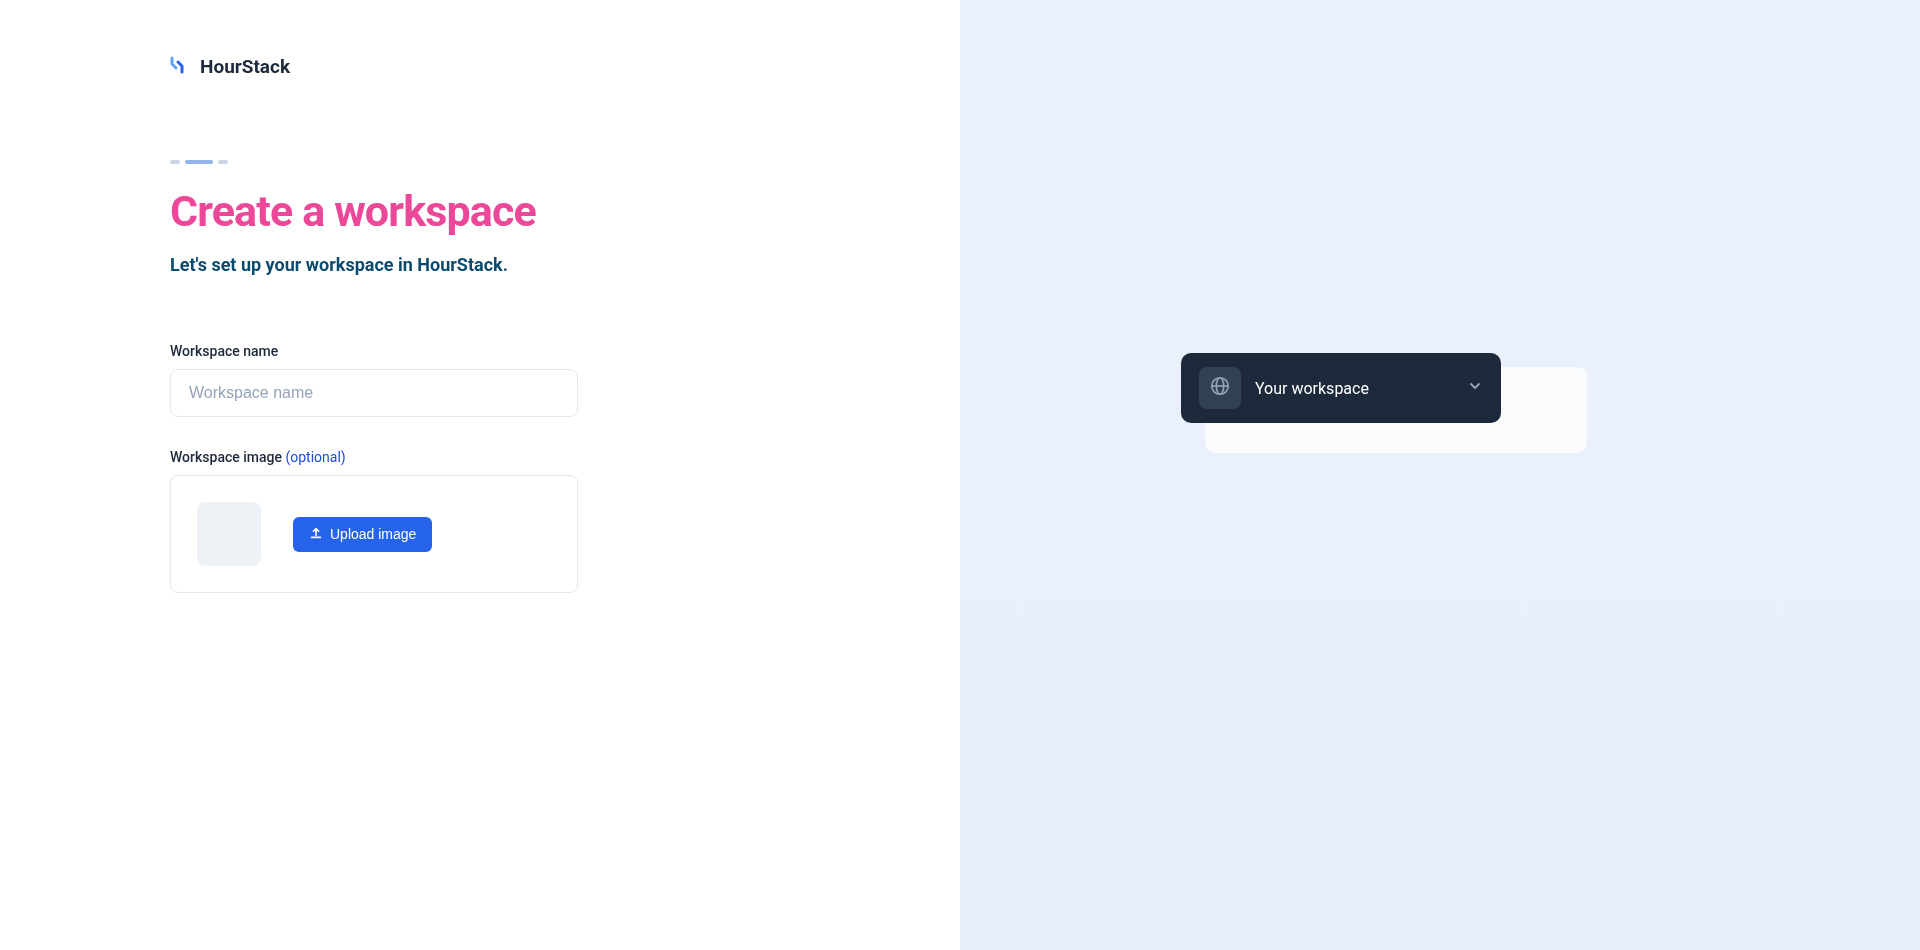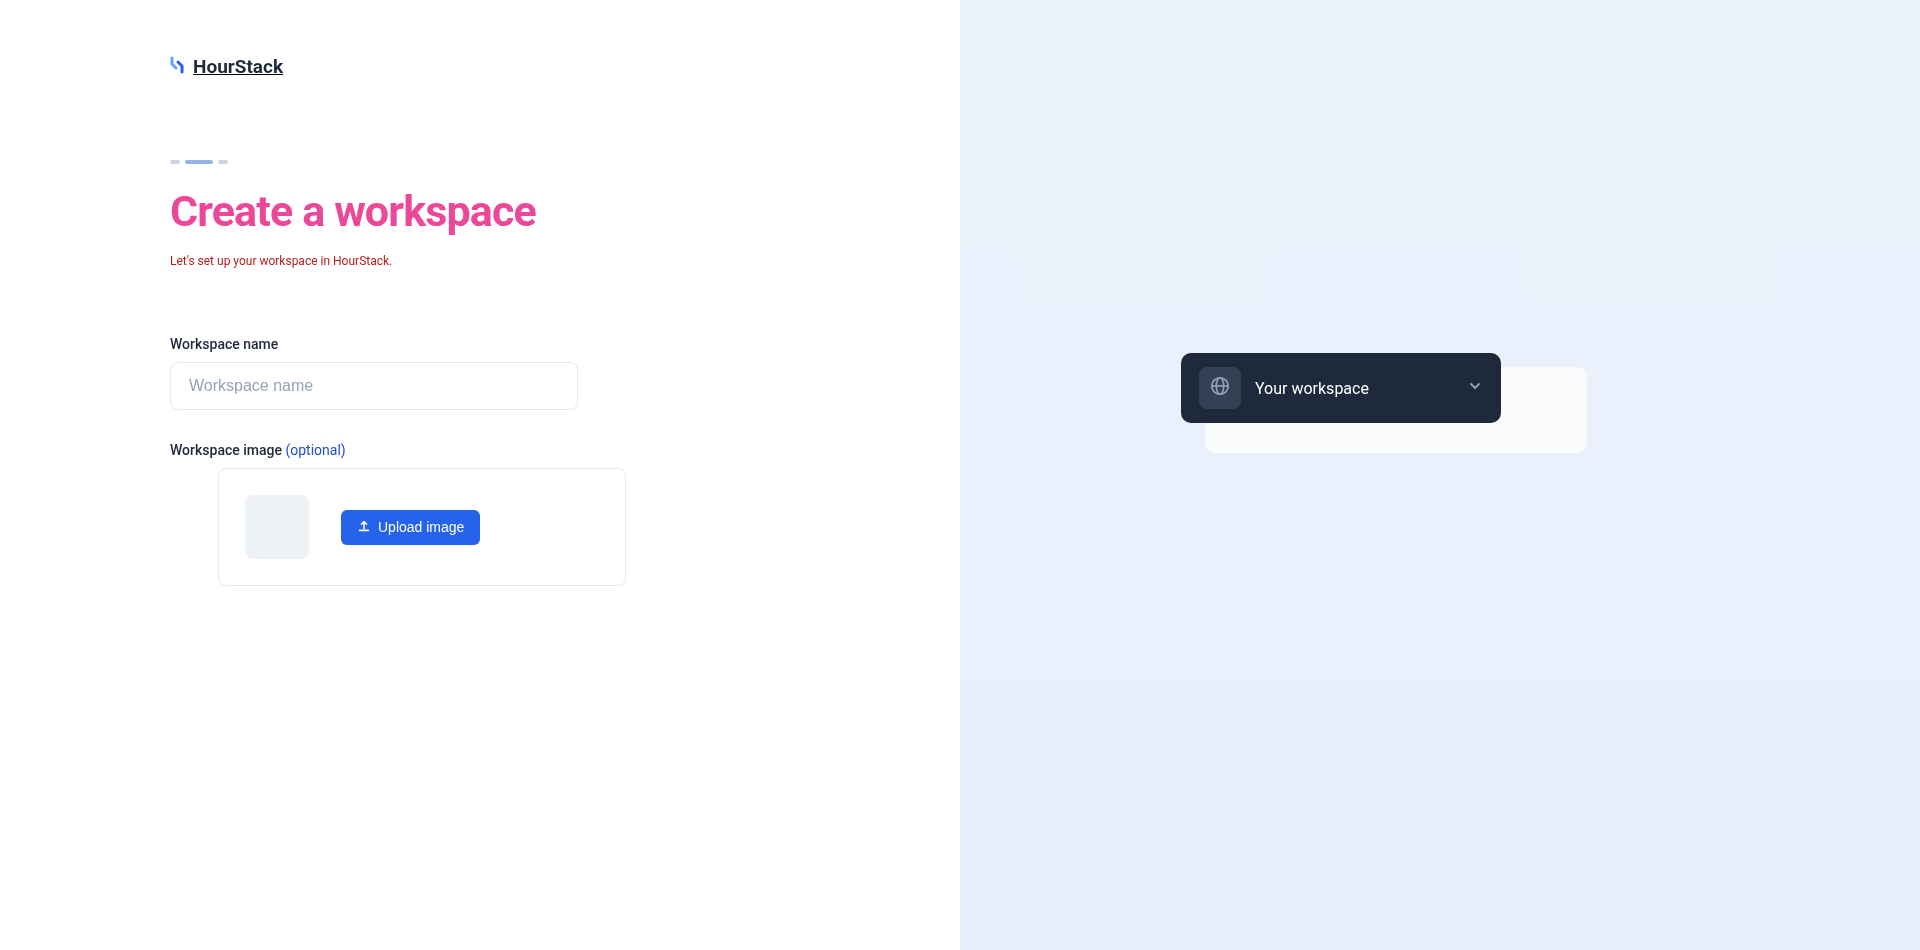--- a/index.html
+++ b/index.html
@@ -33,23 +33,22 @@
       background: linear-gradient(180deg, #ecf2fc 0%, #e8effb 100%);
       display: flex;
       align-items: flex-end;
       justify-content: center;
       position: relative;
     }
 
     .logo {
       display: flex;
       align-items: center;
-      gap: 9px;
+      gap: 16px;
       margin-bottom: 82px;
-      text-decoration: underline;
     }
 
     .logo-icon {
       width: 14px;
       height: 18px;
     }
 
     .logo-text {
       font-size: 19px;
       font-weight: 700;
@@ -84,23 +83,24 @@
 
     .heading {
       font-size: 43px;
       font-weight: 700;
       color: #ec4899;
       letter-spacing: -0.02em;
       margin-bottom: 18px;
     }
 
     .subheading {
-      font-size: 12px;
-      color: #b91c1c;
+      font-size: 18px;
+      color: #0c4a6e;
       margin-bottom: 68px;
+      font-weight: bold;
     }
 
     .form-group {
       margin-bottom: 32px;
     }
 
     .label {
       display: block;
       font-size: 14px;
       font-weight: 500;
@@ -129,21 +129,20 @@
     }
 
     .icon-upload-box {
       width: 408px;
       border: 1px solid #e2e8f0;
       border-radius: 8px;
       padding: 26px;
       display: flex;
       align-items: center;
       gap: 32px;
-      margin-left: 48px;
     }
 
     .icon-placeholder {
       width: 64px;
       height: 64px;
       background: #eef2f7;
       border-radius: 8px;
     }
 
     .upload-button {

